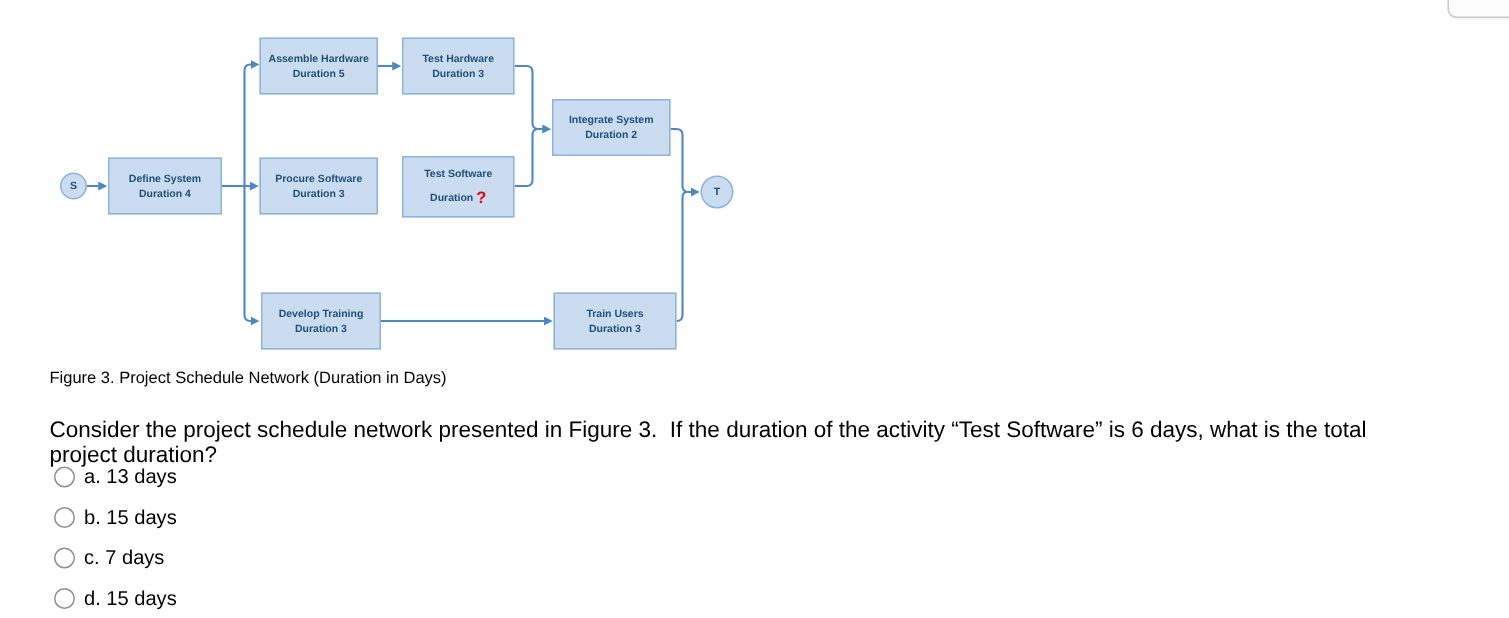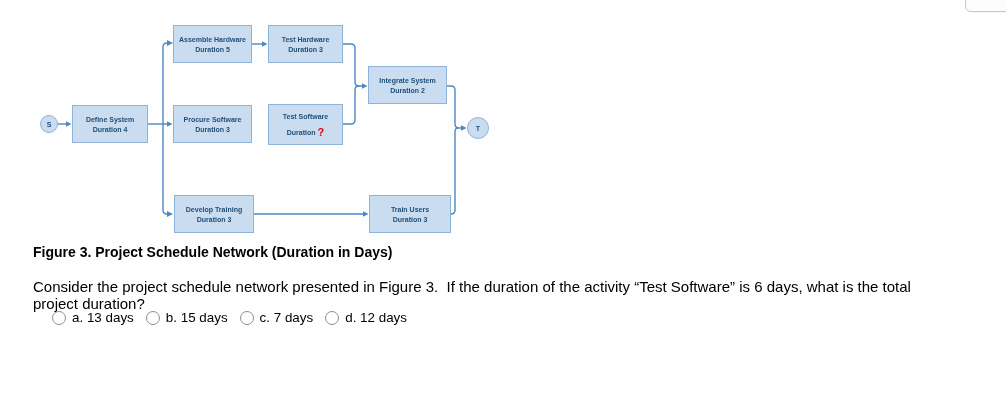--- a/index.html
+++ b/index.html
@@ -27,28 +27,28 @@
   .node.tall .node-sub{margin-top:7px;}
   .qmark{color:var(--unknown-mark,#e8000d);font-size:11px;font-weight:700;line-height:7px;vertical-align:-1px;margin-left:2px;}
   .term{
     position:absolute;border-radius:50%;
     background:var(--node-fill,#c3d7ec);border:1px solid var(--node-border,#85add6);
     box-sizing:border-box;display:flex;align-items:center;justify-content:center;
     color:var(--node-text,#1f4e79);font-size:7px;font-weight:700;
   }
   
   .fig-caption{
-    position:absolute;left:33px;top:244px;font-size:14px;font-weight:700;line-height:17px;
+    position:absolute;left:33px;top:244px;font-size:11px;font-weight:400;line-height:17px;
   }
   .question{
     position:absolute;left:33px;top:264px;width:890px;
     font-size:15px;line-height:16.5px;white-space:pre-wrap;
   }
   .options{
-    position:absolute;left:52px;top:310px;display:flex;flex-direction:row;gap:12px;
+    position:absolute;left:36px;top:310px;display:flex;flex-direction:column;gap:12px;
   }
   .opt-row{display:flex;align-items:center;height:15px;cursor:pointer;}
   .radio{
     width:14px;height:14px;border-radius:50%;border:1px solid #8f8f8f;background:#fff;
     box-sizing:border-box;flex:0 0 auto;
   }
   .opt-label{margin-left:6px;font-size:13.4px;line-height:15px;}
 </style>
 </head>
 <body>
@@ -137,17 +137,17 @@
     <div class="opt-row">
       <span class="radio"></span>
       <span class="opt-label">b. 15 days</span>
     </div>
     <div class="opt-row">
       <span class="radio"></span>
       <span class="opt-label">c. 7 days</span>
     </div>
     <div class="opt-row">
       <span class="radio"></span>
-      <span class="opt-label">d. 12 days</span>
+      <span class="opt-label">d. 15 days</span>
     </div>
   </div>
 
 </div>
 
 </body></html>

